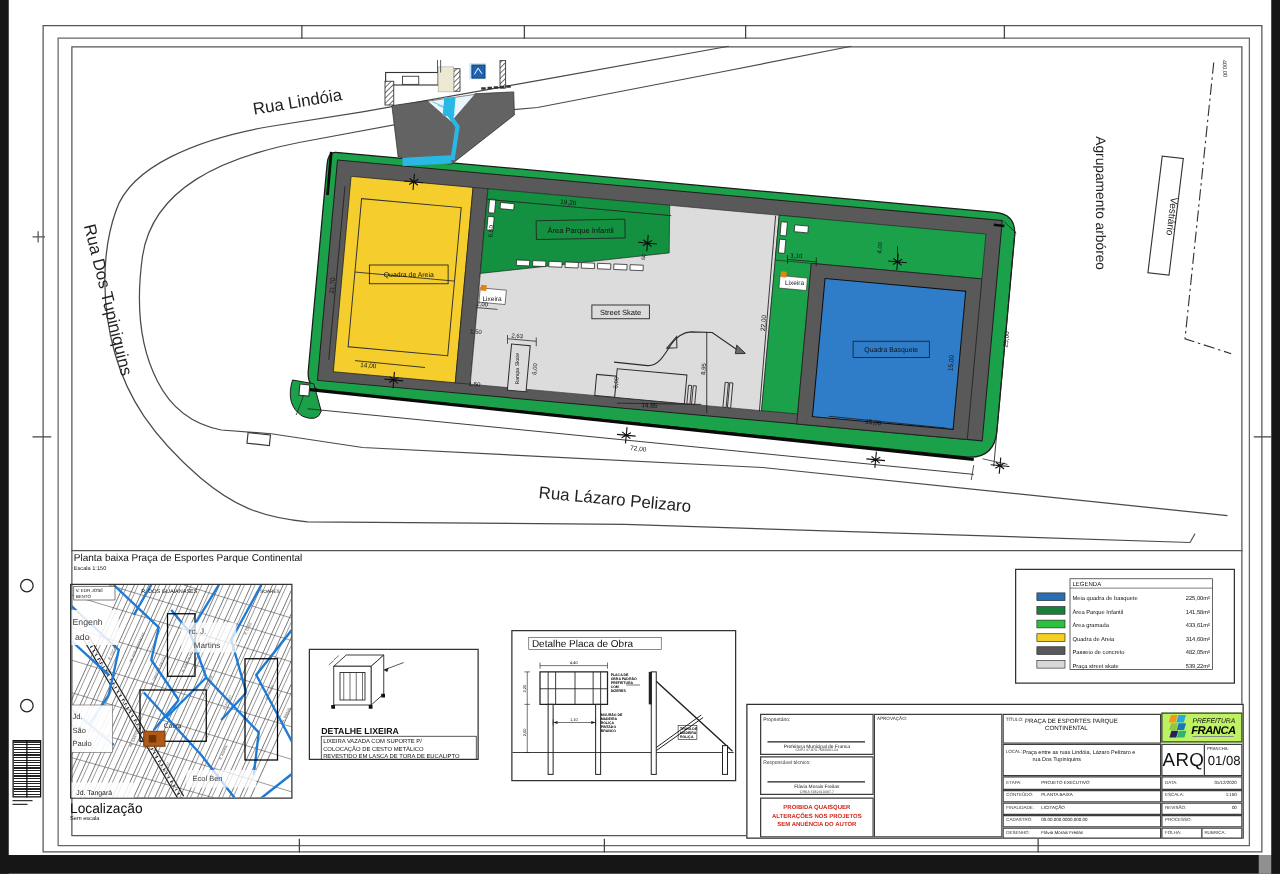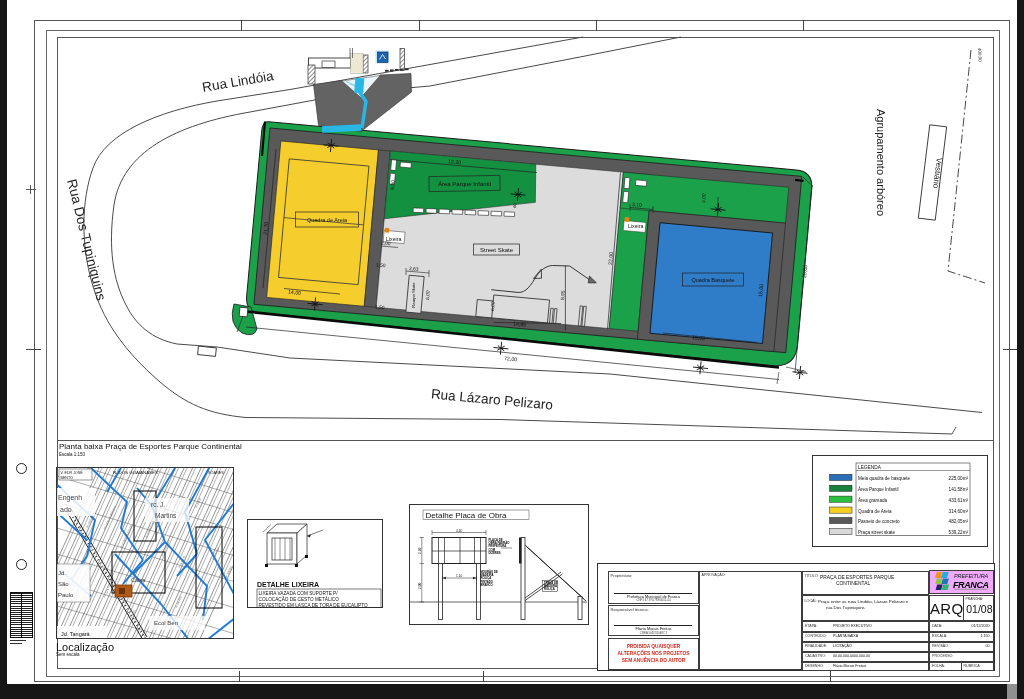--- a/index.html
+++ b/index.html
@@ -568,21 +568,21 @@
 
 <div class="a" style="left:699px;top:571px;width:103px;height:99px;border:1.8px solid #3d3d3d;background:#fff">
 <div class="a" style="left:1.5px;top:1px;font-size:3.7px;color:#333">APROVAÇÃO:</div>
 </div>
 
 <div class="a" style="left:802px;top:571px;width:127px;height:24px;border:1.8px solid #3d3d3d;background:#fff">
 <div class="a" style="left:1.5px;top:1.5px;font-size:3.7px;color:#333">TÍTULO:</div>
 <div class="a" style="left:17px;top:3px;font-size:4.9px;line-height:6.2px;color:#111">PRAÇA DE ESPORTES PARQUE<br><span style="margin-left:16px">CONTINENTAL</span></div>
 </div>
 
-<div class="a" style="left:929px;top:570px;width:64.5px;height:24px;border:1.8px solid #3d3d3d;background:#f0abfc">
+<div class="a" style="left:929px;top:570px;width:64.5px;height:24px;border:1.8px solid #3d3d3d;background:#bef264">
 <svg width="59" height="20" viewBox="0 0 59 20">
 <g transform="skewX(-16)">
 <rect x="7" y="1" width="5.5" height="6" fill="#F7941E"></rect>
 <rect x="13" y="1" width="6" height="6" fill="#27AAE1"></rect>
 <rect x="9" y="7.5" width="5.5" height="5.5" fill="#8DC63F"></rect>
 <rect x="15" y="7.5" width="6" height="5.5" fill="#1B75BC"></rect>
 <rect x="11" y="13.5" width="5.5" height="5.5" fill="#262262"></rect>
 <rect x="17" y="13.5" width="6" height="5.5" fill="#2BB673"></rect>
 </g>
 <text x="24" y="7" font-size="5.4" font-style="italic" fill="#111">PREFEITURA</text>

